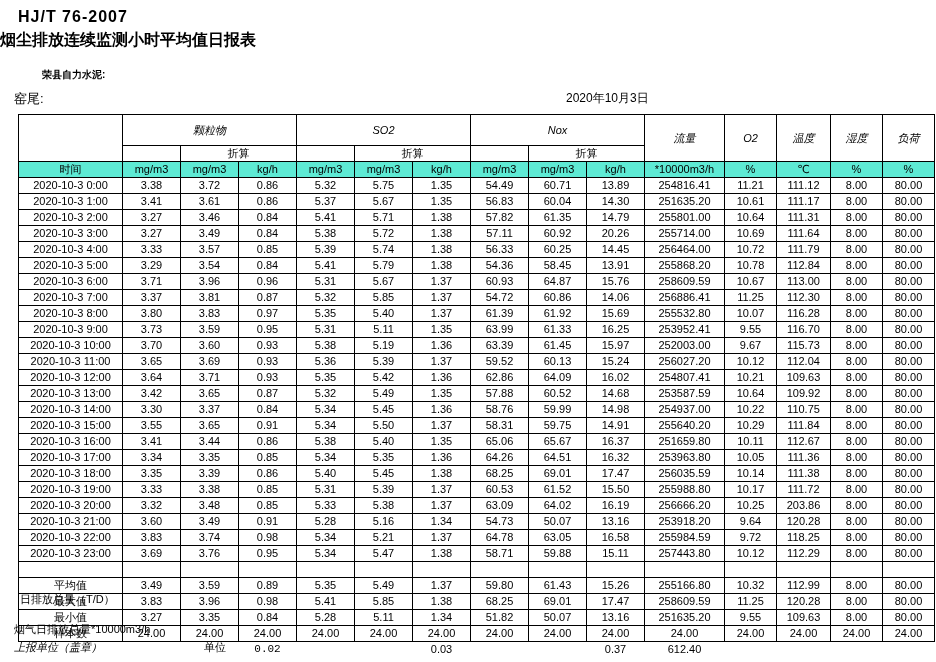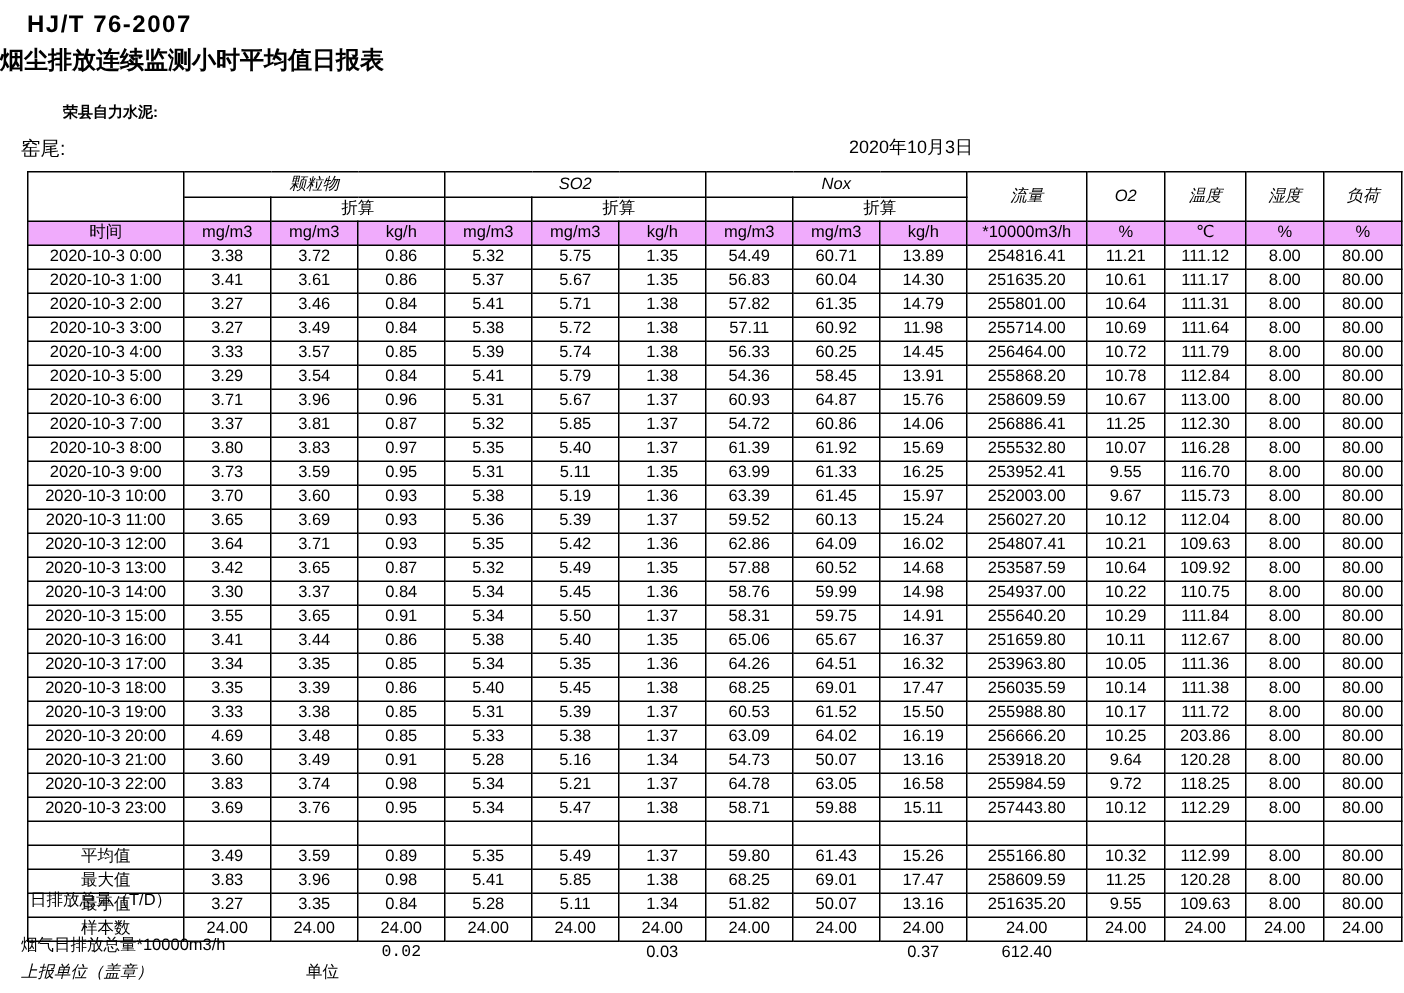--- a/index.html
+++ b/index.html
@@ -21,23 +21,23 @@
   table.main td,table.main th{
     border:1px solid #000;
     font-size:11px;
     text-align:center;
     padding:0;
     height:15px;
     line-height:15px;
     font-weight:normal;
     font-family:"Liberation Sans","DejaVu Sans",sans-serif;
   }
-  .grp-head{height:17px;line-height:17px;font-style:italic;}
+  .grp-head{height:31px;line-height:17px;font-style:italic;}
   .hdr-row td{height:17px;line-height:17px;}
-  .unit-row td{background:#f0abfc;height:16px;line-height:16px;}
+  .unit-row td{background:#5eead4;height:16px;line-height:16px;}
   .col-time{width:104px;}
   .col-num{width:58px;}
   .col-flow{width:80px;}
   .col-o2{width:52px;}
   .col-temp{width:54px;}
   .col-hum{width:52px;}
   .col-load{width:52px;}
 
   td.time-cell{text-align:right;padding-right:4px;}
   td.val{text-align:right;padding-right:8px;}
@@ -172,21 +172,21 @@
         <tr>
           <td class="time-cell">2020-10-3 3:00</td>
           <td class="val">3.27</td>
           <td class="val">3.49</td>
           <td class="val">0.84</td>
           <td class="val">5.38</td>
           <td class="val">5.72</td>
           <td class="val">1.38</td>
           <td class="val">57.11</td>
           <td class="val">60.92</td>
-          <td class="val">11.98</td>
+          <td class="val">20.26</td>
           <td class="val">255714.00</td>
           <td class="val">10.69</td>
           <td class="val">111.64</td>
           <td class="val">8.00</td>
           <td class="val">80.00</td>
         </tr>
         <tr>
           <td class="time-cell">2020-10-3 4:00</td>
           <td class="val">3.33</td>
           <td class="val">3.57</td>
@@ -453,21 +453,21 @@
           <td class="val">61.52</td>
           <td class="val">15.50</td>
           <td class="val">255988.80</td>
           <td class="val">10.17</td>
           <td class="val">111.72</td>
           <td class="val">8.00</td>
           <td class="val">80.00</td>
         </tr>
         <tr>
           <td class="time-cell">2020-10-3 20:00</td>
-          <td class="val">4.69</td>
+          <td class="val">3.32</td>
           <td class="val">3.48</td>
           <td class="val">0.85</td>
           <td class="val">5.33</td>
           <td class="val">5.38</td>
           <td class="val">1.37</td>
           <td class="val">63.09</td>
           <td class="val">64.02</td>
           <td class="val">16.19</td>
           <td class="val">256666.20</td>
           <td class="val">10.25</td>

